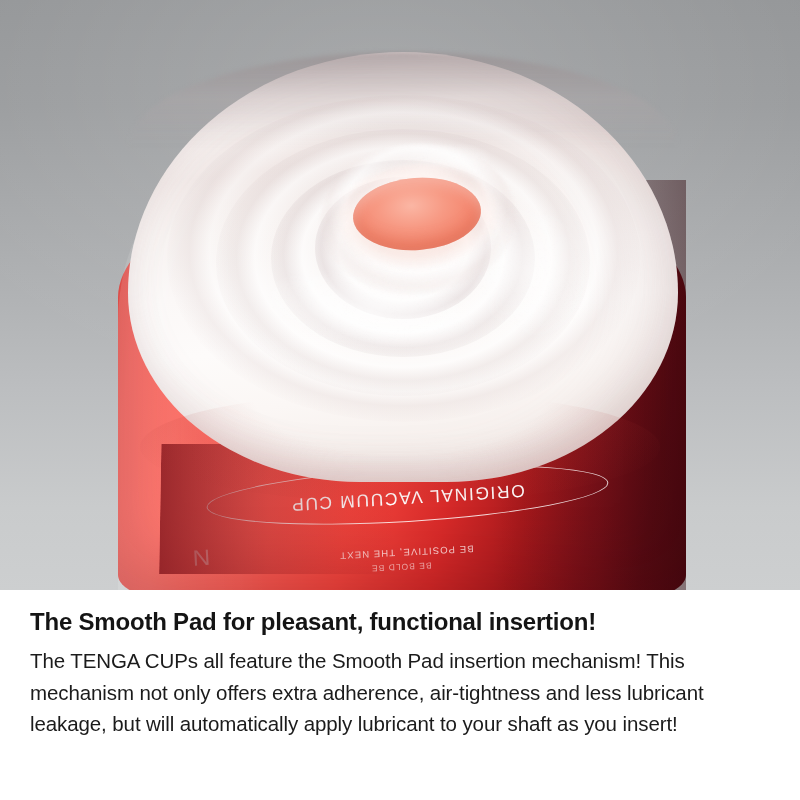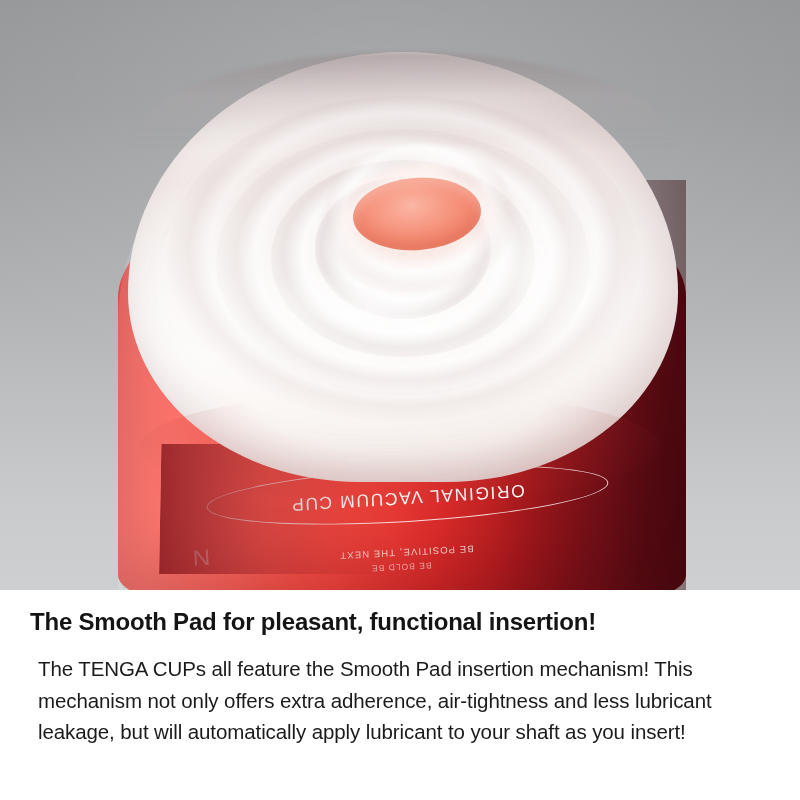--- a/index.html
+++ b/index.html
@@ -380,21 +380,21 @@
     font-weight: bold;
     color: #141414;
     letter-spacing: -0.2px;
     white-space: nowrap;
   }
   .caption-body {
     position: absolute;
     left: 30px;
     top: 55px;
     width: 748px;
-    margin: 8px;
+    margin: 0;
     font-size: 20.5px;
     line-height: 31.5px;
     color: #1b1b1b;
     letter-spacing: -0.1px;
   }
 </style>
 </head>
 <body>
 
 <div id="page">

